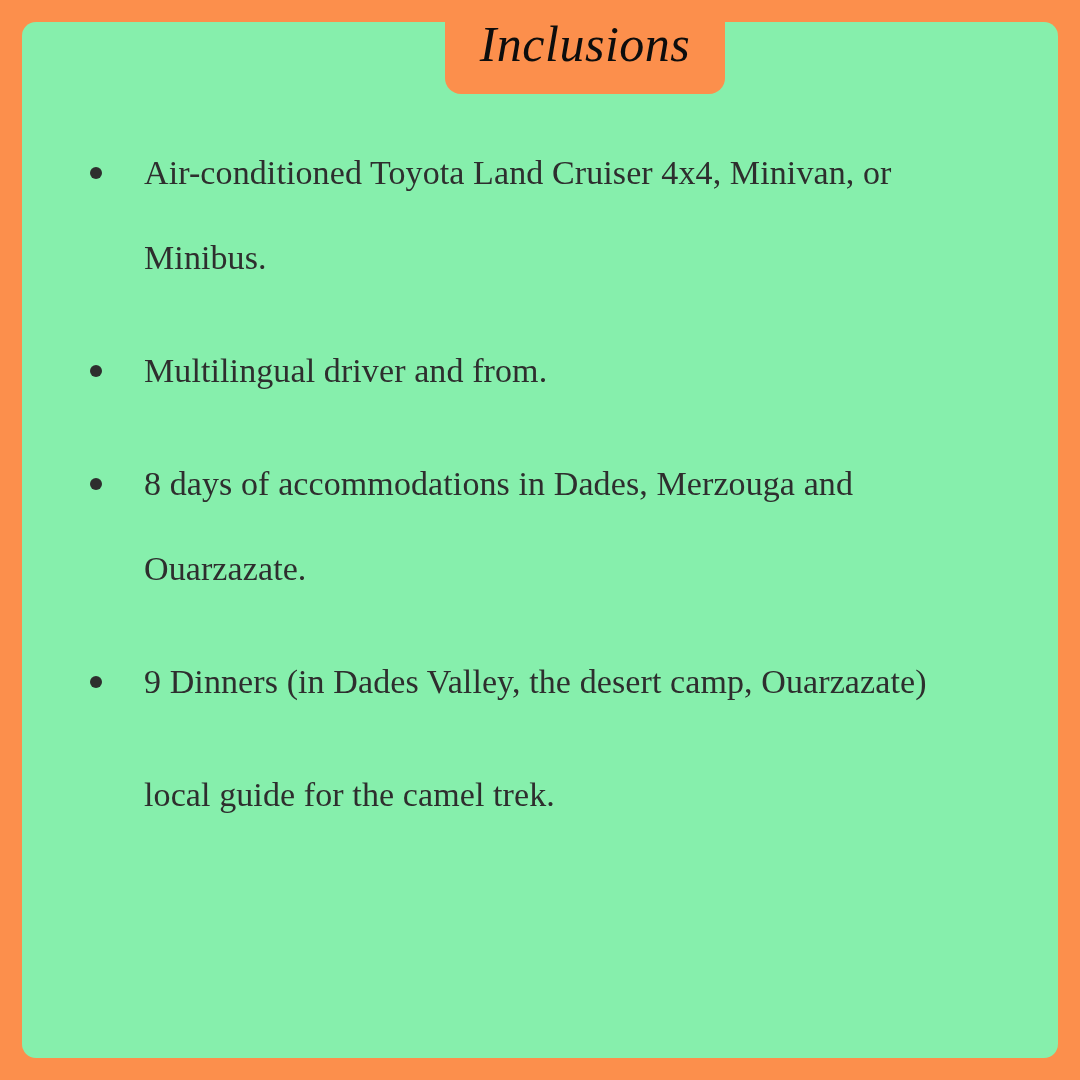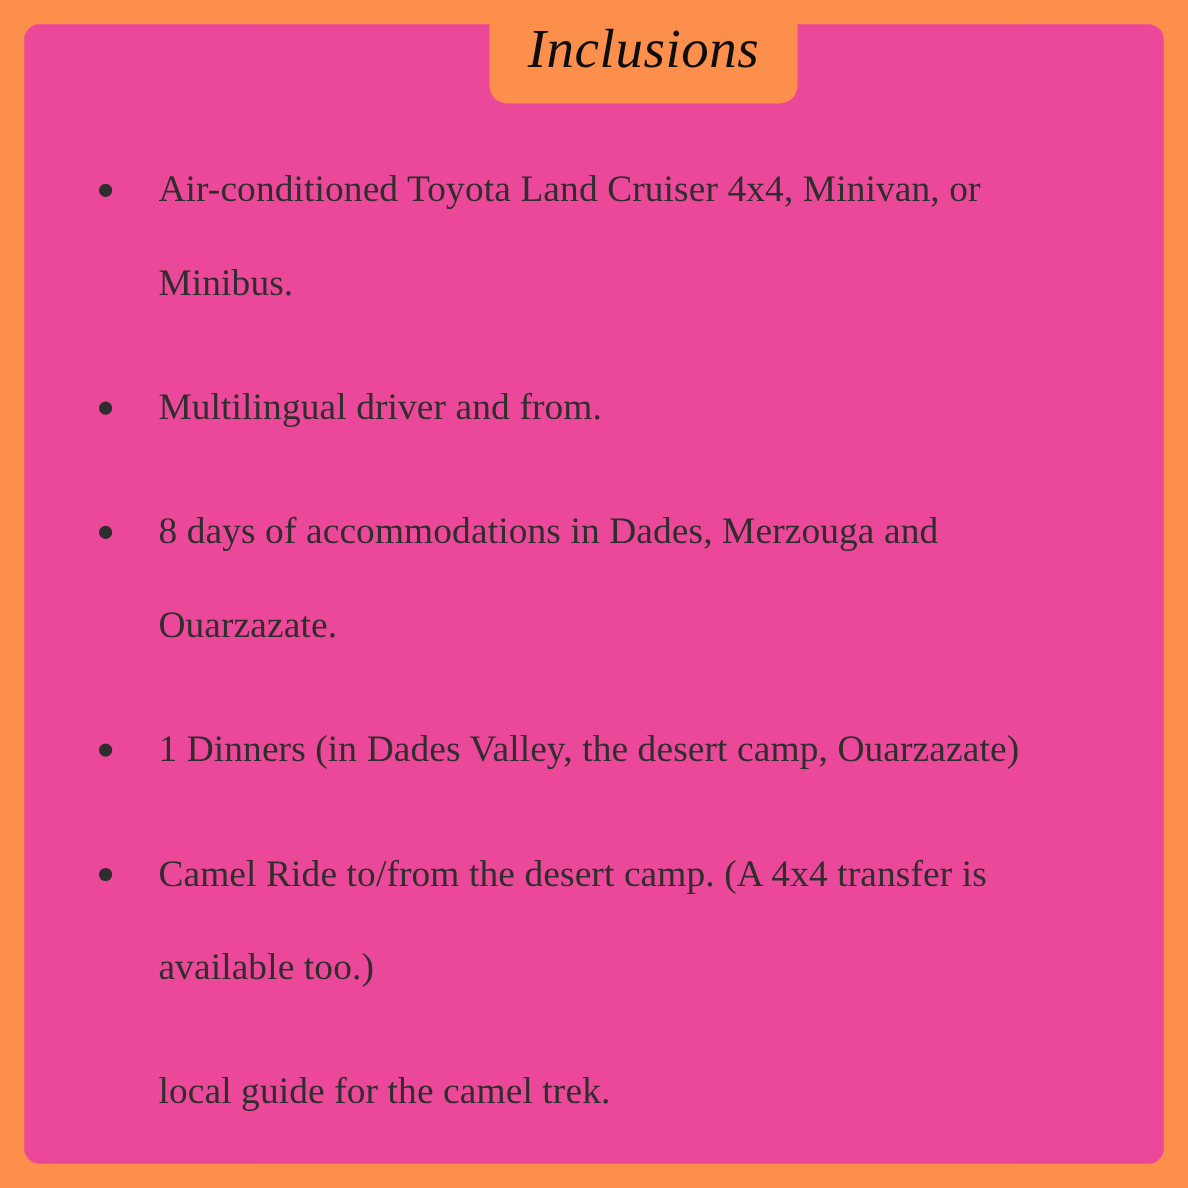--- a/index.html
+++ b/index.html
@@ -24,21 +24,21 @@
     box-sizing: border-box;
   }
 
   
   .card {
     position: absolute;
     left: 22px;
     top: 22px;
     right: 22px;
     bottom: 22px;
-    background: #ec4899;
+    background: #86efac;
     border-radius: 14px;
     box-sizing: border-box;
   }
 
   
   .title-tab {
     position: absolute;
     left: 400px;
     top: 0px;
     width: 280px;
@@ -124,27 +124,23 @@
       </li>
 
       <li class="list-item">
         <span class="bullet-dot"></span>
         <span class="item-text">8 days of accommodations in Dades, Merzouga and Ouarzazate.</span>
       </li>
 
 
       <li class="list-item">
         <span class="bullet-dot"></span>
-        <span class="item-text">1 Dinners (in Dades Valley, the desert camp, Ouarzazate)</span>
+        <span class="item-text">9 Dinners (in Dades Valley, the desert camp, Ouarzazate)</span>
       </li>
 
-      <li class="list-item">
-        <span class="bullet-dot"></span>
-        <span class="item-text">Camel Ride to/from the desert camp. (A 4x4 transfer is available too.)</span>
-      </li>
 
       <li class="list-item">
 
         <span class="item-text">local guide for the camel trek.</span>
       </li>
 
     </ul>
   </div>
 
   <div class="title-tab">

